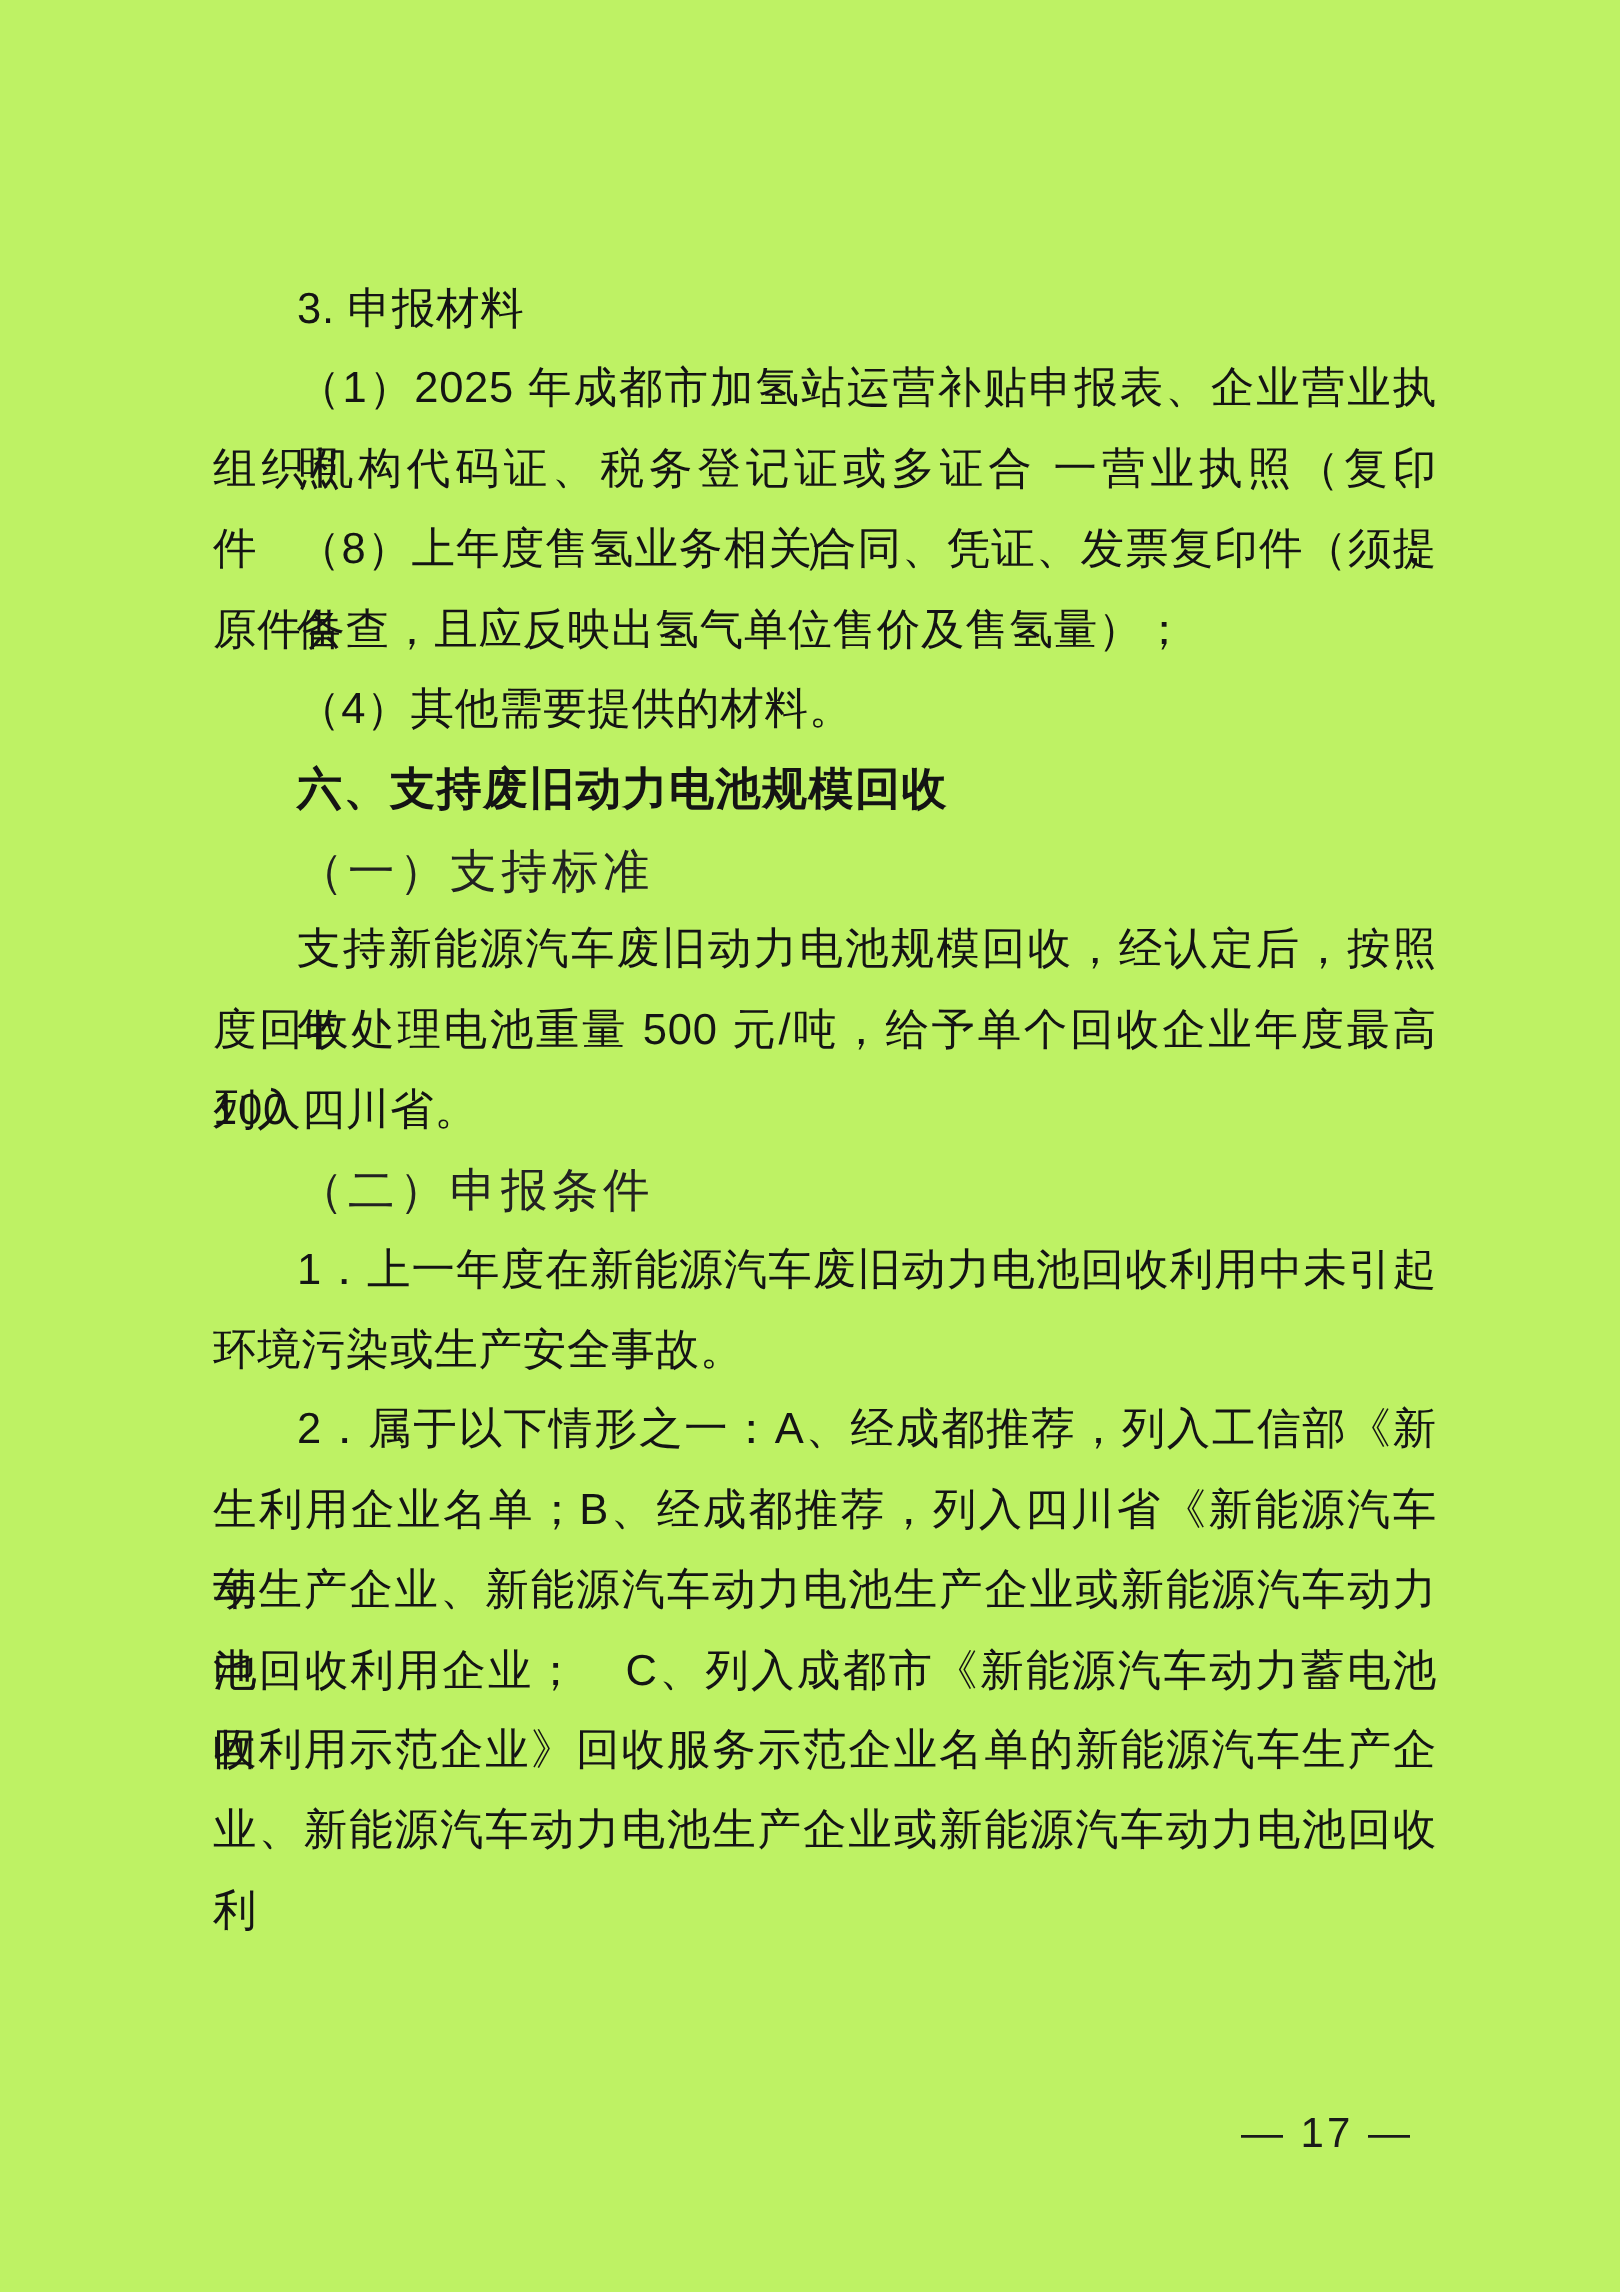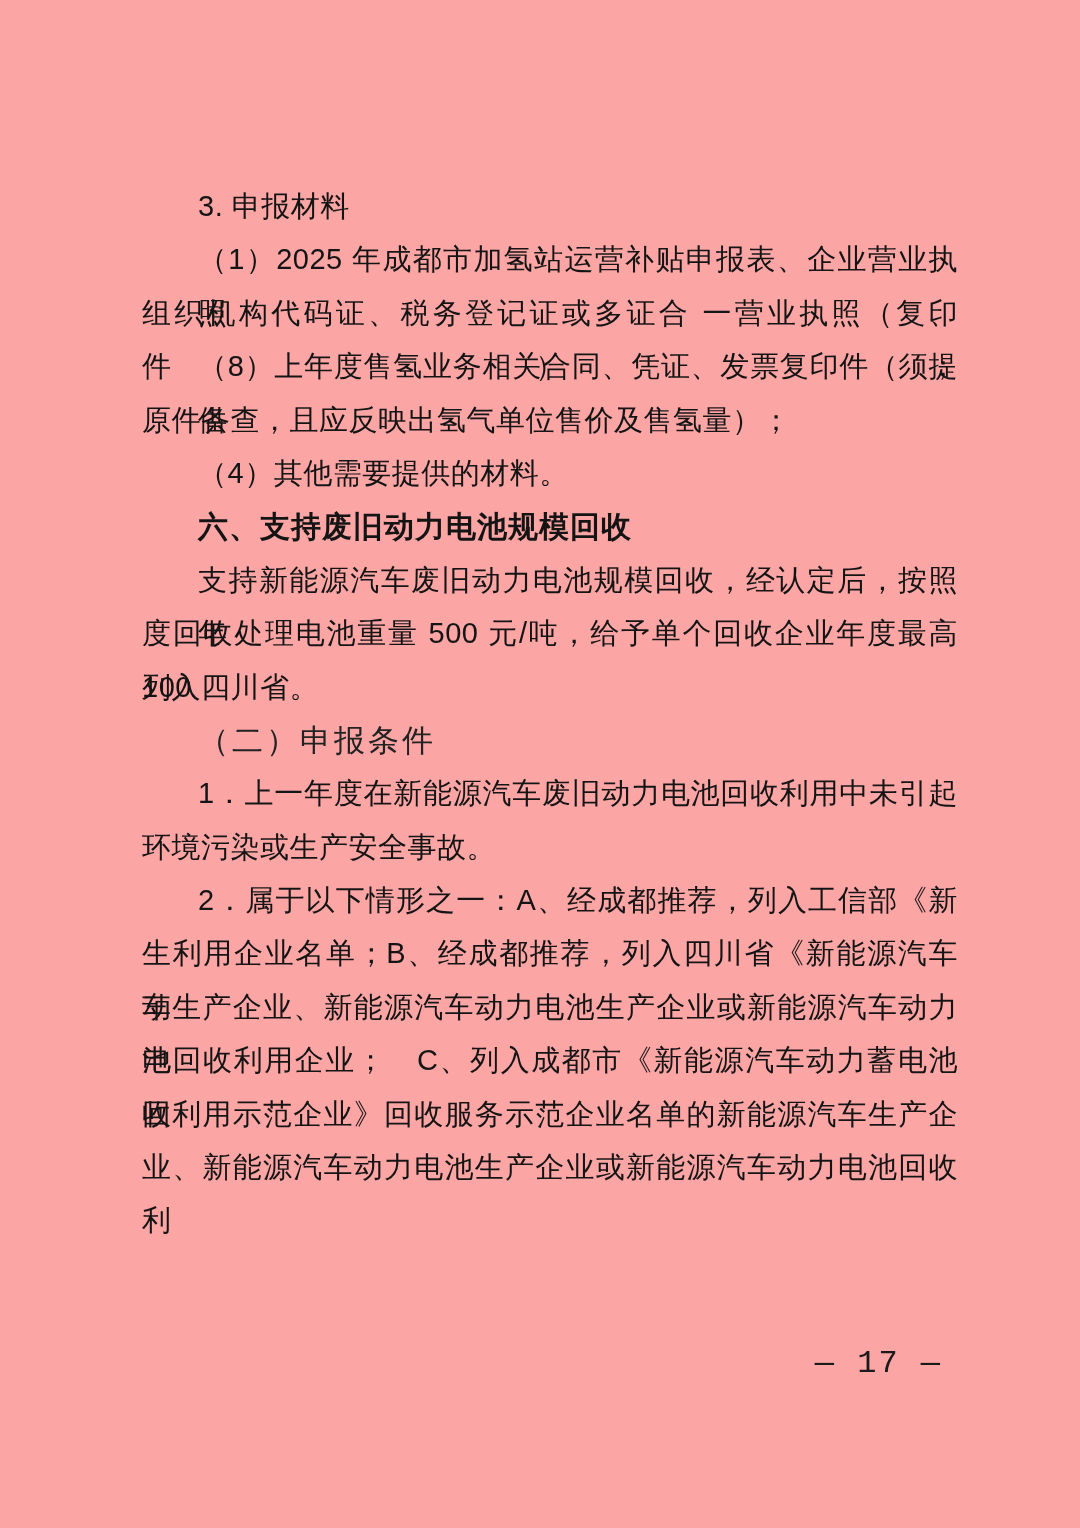--- a/index.html
+++ b/index.html
@@ -4,21 +4,21 @@
 <style>
   html, body { margin: 0; padding: 0; }
   body {
     font-family: "Liberation Sans", sans-serif;
     background: #ffffff;
   }
   .page {
     position: relative;
     width: 1080px;
     height: 1528px;
-    background: #fca5a5;
+    background: #bef264;
     overflow: hidden;
     color: #111111;
   }
   .text-block {
     position: absolute;
     left: 142px;
     top: 180px;
     width: 816px;
   }
   .line {
@@ -48,44 +48,45 @@
   
   .line.kai {
     font-family: "Liberation Serif", serif;
     font-size: 31px;
     letter-spacing: 3px;
     color: #222222;
   }
   .footer {
     position: absolute;
     left: 142px;
-    top: 1346px;
+    top: 1404px;
     width: 816px;
     text-align: right;
     padding-right: 16px;
     box-sizing: border-box;
-    font-family: Liberation Mono, monospace;
-    font-size: 32px;
+    font-family: Liberation Sans, sans-serif;
+    font-size: 28px;
     line-height: 36px;
     color: #1a1a1a;
     letter-spacing: 2px;
   }
 </style>
 </head>
 <body>
 
 <div class="page">
   <div class="text-block">
     <div class="line first">3. 申报材料</div>
     <div class="line first fill">（1）2025 年成都市加氢站运营补贴申报表、企业营业执照、</div>
     <div class="line fill">组织机构代码证、税务登记证或多证合 一营业执照（复印件）；</div>
     <div class="line first fill">（8）上年度售氢业务相关合同、凭证、发票复印件（须提供</div>
     <div class="line">原件备查，且应反映出氢气单位售价及售氢量）；</div>
     <div class="line first">（4）其他需要提供的材料。</div>
     <div class="line first heading">六、支持废旧动力电池规模回收</div>
+    <div class="line first kai">（一）支持标准</div>
     <div class="line first fill">支持新能源汽车废旧动力电池规模回收，经认定后，按照年</div>
     <div class="line fill">度回收处理电池重量 500 元/吨，给予单个回收企业年度最高 100</div>
     <div class="line">列入四川省。</div>
     <div class="line first kai">（二）申报条件</div>
     <div class="line first fill">1．上一年度在新能源汽车废旧动力电池回收利用中未引起</div>
     <div class="line">环境污染或生产安全事故。</div>
     <div class="line first fill">2．属于以下情形之一：A、经成都推荐，列入工信部《新</div>
     <div class="line fill">生利用企业名单；B、经成都推荐，列入四川省《新能源汽车动</div>
     <div class="line fill">车生产企业、新能源汽车动力电池生产企业或新能源汽车动力电</div>
     <div class="line fill">池回收利用企业；　C、列入成都市《新能源汽车动力蓄电池回</div>

